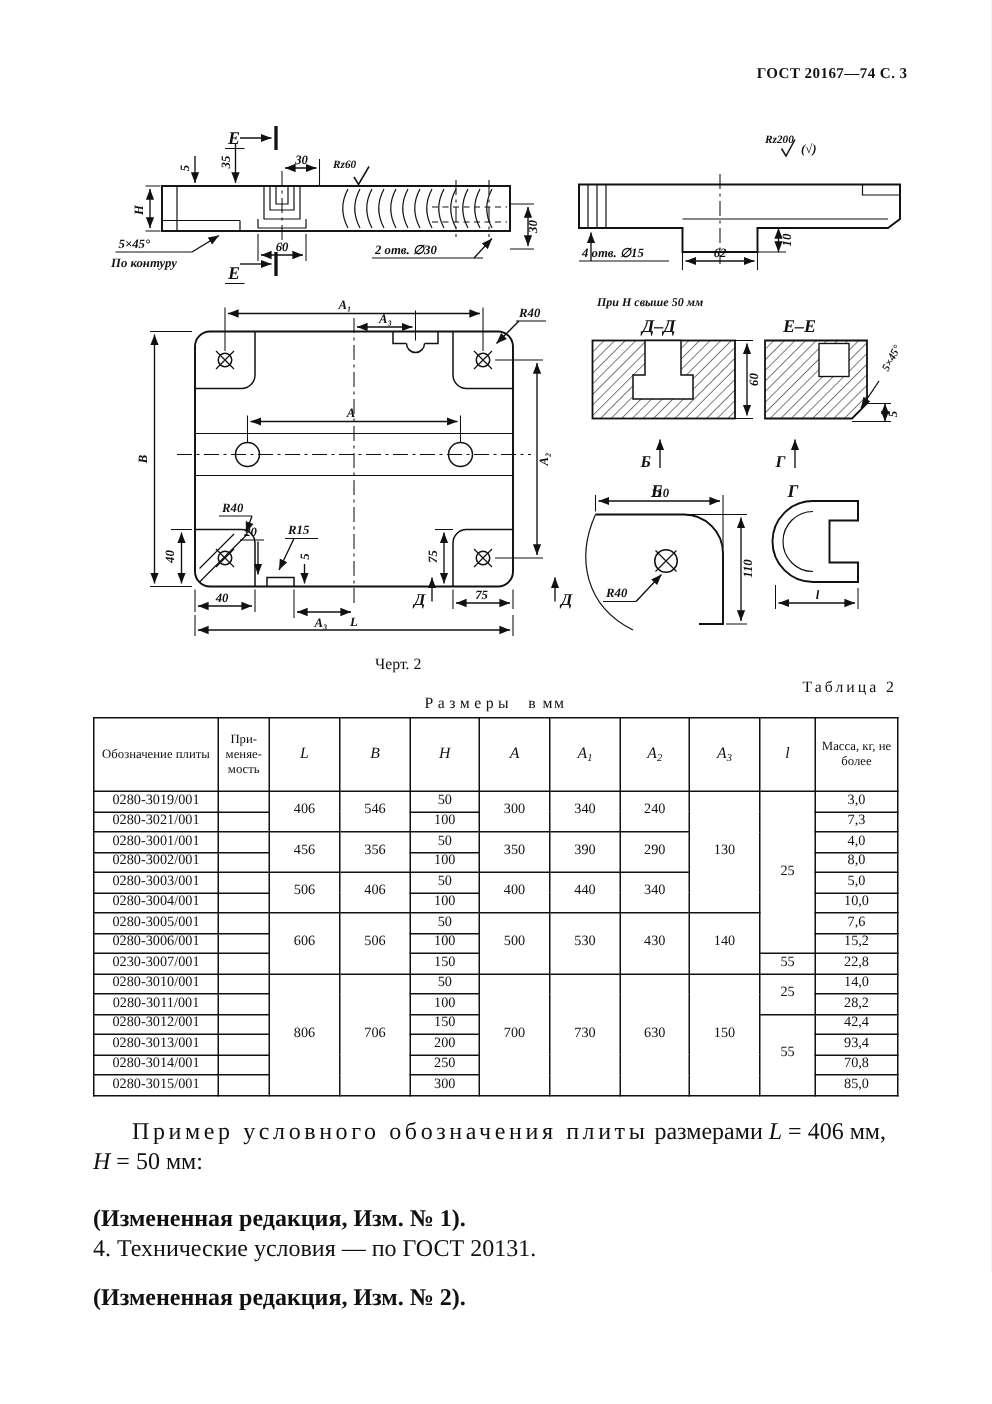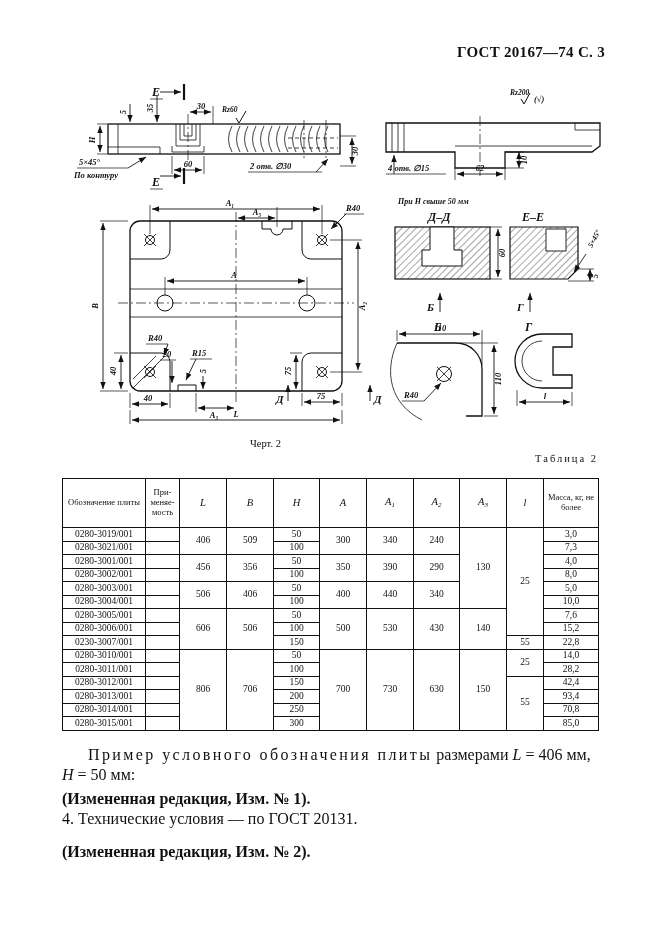--- a/index.html
+++ b/index.html
@@ -1,17 +1,17 @@
 <!DOCTYPE html>
 <html><head>
 <meta charset="utf-8">
 <style>
   html,body{margin:0;padding:0;background:#e8e8e8;}
   .page{position:relative;width:661px;height:936px;background:#fff;font-family:"Liberation Serif","DejaVu Serif",serif;color:#111;overflow:hidden;}
-  .hdr{position:absolute;top:44px;right:56px;font-weight:bold;font-size:15px;letter-spacing:.3px;}
+  .hdr{position:absolute;top:44px;right:56px;font-weight:bold;font-size:10px;letter-spacing:.3px;}
   .figwrap{position:absolute;top:66px;left:0;}
   .caption{position:absolute;top:438px;left:250px;width:140px;font-size:10.5px;}
   .tbl-label{position:absolute;top:453px;right:63px;font-size:10.5px;letter-spacing:2px;}
   .units{position:absolute;top:464px;left:62px;width:536px;text-align:center;font-size:10.5px;}
   .units .sp{letter-spacing:3px;}
   .units .uf{letter-spacing:1px;margin-left:10px;}
   table.dim{position:absolute;top:478px;left:62px;width:536px;border-collapse:collapse;border:1.6px solid #111;table-layout:fixed;}
   table.dim th,table.dim td{border:1px solid #111;text-align:center;vertical-align:middle;font-weight:normal;}
   table.dim th{font-size:8.5px;line-height:1.15;padding:2px 1px;height:44px;}
   table.dim th.hl{font-style:italic;font-size:10.5px;}
@@ -19,21 +19,21 @@
   table.dim td{font-size:9.5px;height:12.5px;padding:0 2px;line-height:1;}
   td.des{text-align:left;padding-left:4px;white-space:nowrap;}
   tr.gb td{border-bottom-width:1.6px;margin-left:10px;}
   sub{font-size:7px;vertical-align:-2px;font-style:italic;}
   .c-des{width:83px}.c-app{width:34px}.c-n{width:47px}.c-h{width:46px}.c-a2{width:46px}.c-l{width:37px}.c-m{width:55px}
   .notes{position:absolute;top:745px;left:62px;width:536px;font-size:16px;line-height:1.28;}
   .ex1{text-indent:26px;}
   .ex1 .sp{letter-spacing:2.4px;}
   .ex2{text-align:center;font-style:italic;font-weight:600;margin-top:1px;}
   .b{font-weight:bold;margin-top:12px;}
-  .amend1{margin-top:3px;}
+  .amend1{margin-top:17px;}
   .ivar{font-style:italic;}
   
   .ol{fill:none;stroke:#111;stroke-width:1.3px;}
   .md{fill:none;stroke:#111;stroke-width:1px;}
   .tn{fill:none;stroke:#111;stroke-width:.8px;}
   .ext{stroke:#111;stroke-width:.7px;}
   .dim{stroke:#111;stroke-width:.9px;fill:none;}
   .cl{stroke:#111;stroke-width:.7px;stroke-dasharray:10 3 2 3;fill:none;}
   .dsh{stroke:#111;stroke-width:.8px;stroke-dasharray:4 3;fill:none;}
   .thk{stroke:#111;stroke-width:2.2px;}
@@ -258,20 +258,23 @@
       <path class="ext" d="M517,390 V406 M572,392 V406"></path>
       <line class="dim" x1="519" y1="402" x2="570" y2="402" marker-start="url(#ar)" marker-end="url(#ar)"></line>
       <text class="dl" text-anchor="middle" x="545" y="399">l</text>
     </g>
   </svg>
   </div>
 
   <div class="caption">Черт. 2</div>
 
   <div class="tbl-label">Таблица 2</div>
+  <div class="units">
+    <span class="sp">Размеры</span><span class="uf">в мм</span>
+  </div>
 
   <table class="dim">
     <colgroup>
       <col class="c-des">
         <col class="c-app">
         <col class="c-n">
         <col class="c-n">
         <col class="c-h">
         <col class="c-n">
         <col class="c-n">
@@ -293,21 +296,21 @@
         <th class="hl"><span>A</span><sub>3</sub></th>
         <th class="hl">l</th>
         <th>Масса, кг, не более</th>
       </tr>
     </thead>
     <tbody>
       <tr>
         <td class="des">0280-3019/001</td>
           <td></td>
         <td rowspan="2">406</td>
-        <td rowspan="2">509</td>
+        <td rowspan="2">546</td>
         <td>50</td>
         <td rowspan="2">300</td>
         <td rowspan="2">340</td>
         <td rowspan="2">240</td>
         <td rowspan="6">130</td>
         <td rowspan="8">25</td>
         <td>3,0</td>
       </tr>
       <tr class="gb">
         <td class="des">0280-3021/001</td>

